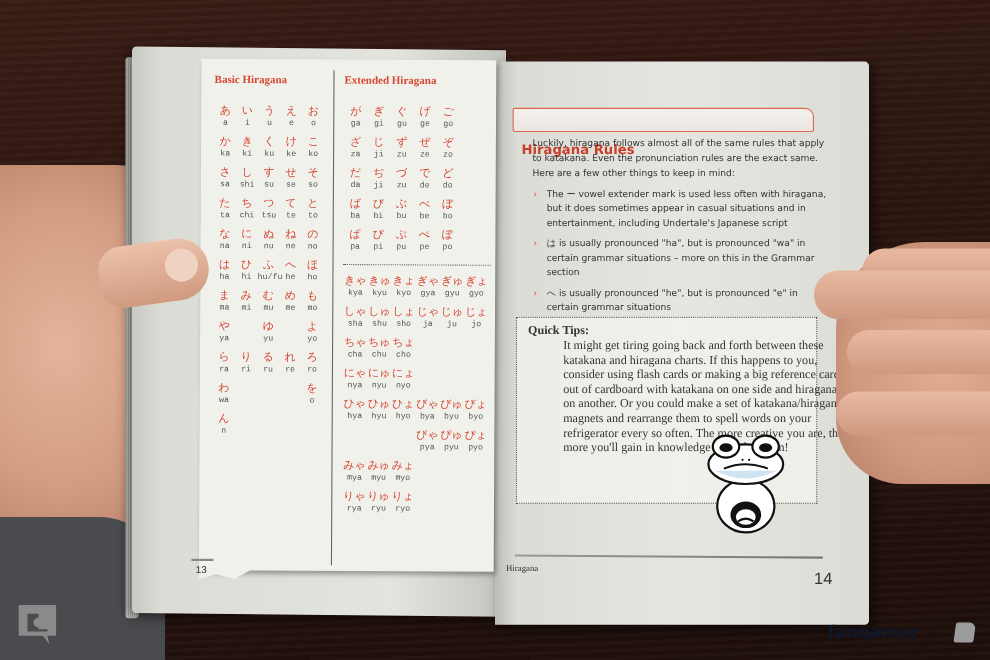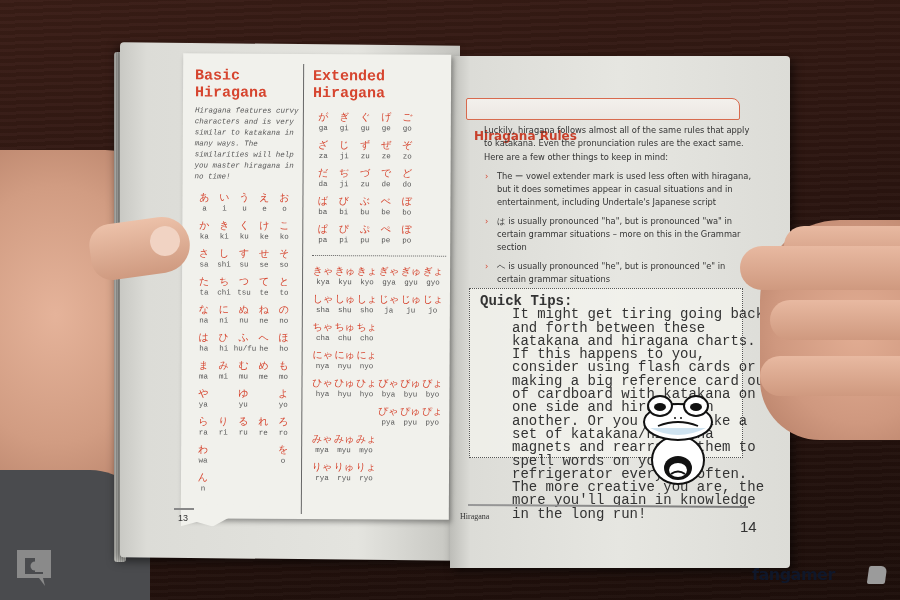--- a/index.html
+++ b/index.html
@@ -42,21 +42,21 @@
     box-shadow: 2px 3px 5px rgba(0,0,0,0.35);
     transform: rotate(0.3deg);
     font-family: "Liberation Mono", monospace;
   }
   .card .divider {
     position: absolute; left: 120px; top: 10px; width: 1px; height: 450px; background: #666;
   }
   .col { position: absolute; top: 14px; }
   .col-basic { left: 12px; width: 104px; }
   .col-ext { left: 130px; width: 134px; }
-  .sec-title { color: #d6452f; font-weight: bold; font-size: 15px; margin-bottom: 4px; }
+  .sec-title { color: #d6452f; font-weight: bold; font-size: 10px; margin-bottom: 16px; font-family: Liberation Serif, serif; }
   .sec-desc { color: #555; font-size: 7.5px; line-height: 11px; font-style: italic; }
   .kana-grid { display: grid; gap: 3px 0; margin-top: 8px; }
   .kana-grid.basic { grid-template-columns: repeat(5, 20px); }
   .kana-grid.ext { grid-template-columns: repeat(5, 21px); }
   .kana-grid.combo { grid-template-columns: repeat(6, 22px); }
   .kcell { text-align: center; height: 25px; }
   .kcell .k { color: #d6452f; font-family: "DejaVu Sans", sans-serif; font-size: 10px; line-height: 13px; }
   .kcell .r { color: #555; font-size: 7.5px; line-height: 10px; }
   .dotted-sep { border-top: 1px dotted #666; margin: 8px 0 6px; }
   .torn {
@@ -77,21 +77,21 @@
     position: absolute; left: 471px; top: 124px; width: 272px;
     font-family: "DejaVu Sans", sans-serif; font-size: 8.3px; line-height: 13.3px; color: #333; margin-left: 13px;
   }
   .right-text p { margin-bottom: 6px; }
   .bullets { list-style: none; }
   .bullets li { position: relative; padding-left: 13px; margin-bottom: 5px; }
   .bullets li::before { content: "›"; position: absolute; left: 1px; color: #d6452f; }
   .tips-box {
     position: absolute; left: 469px; top: 288px; width: 274px; height: 170px;
     border: 1px dotted #555; background: rgba(245,245,240,0.7);
-    padding: 6px 10px; font-family: Liberation Mono, monospace; font-size: 14px; line-height: 13.3px; color: #333;
+    padding: 6px 10px; font-family: Liberation Serif, serif; font-size: 11px; line-height: 13.3px; color: #333;
   }
   .tips-title { font-weight: bold; }
   .tips-body { width: 262px; margin-left: 32px; }
   .frog { position: absolute; left: 640px; top: 388px; width: 76px; height: 98px; }
   .rule-right { position: absolute; left: 468px; top: 505px; width: 280px; height: 2px; background: linear-gradient(90deg,#999,#777); transform: rotate(0.4deg); }
   .footer-section { position: absolute; left: 460px; top: 512px; font-size: 8px; color: #333; font-family: Liberation Serif, serif; }
   .pagenum-right { position: absolute; left: 740px; top: 518px; font-size: 15px; color: #333; }
   
   .hand-left {
     position: absolute; left: 0; top: 150px; width: 185px; height: 330px;
@@ -132,21 +132,20 @@
 
 <div class="book">
   <div class="page-edges-left"></div>
   <div class="page-left"></div>
   <div class="page-right"></div>
 </div>
 
 <div class="card">
   <div class="col col-basic">
     <div class="sec-title">Basic Hiragana</div>
-    <div class="sec-desc">Hiragana features curvy characters and is very similar to katakana in many ways. The similarities will help you master hiragana in no time!</div>
     <div class="kana-grid basic" id="basic-grid">
         <div class="kcell">
           <div class="k">あ</div>
           <div class="r">a</div>
         </div>
         <div class="kcell">
           <div class="k">い</div>
           <div class="r">i</div>
         </div>
         <div class="kcell">

